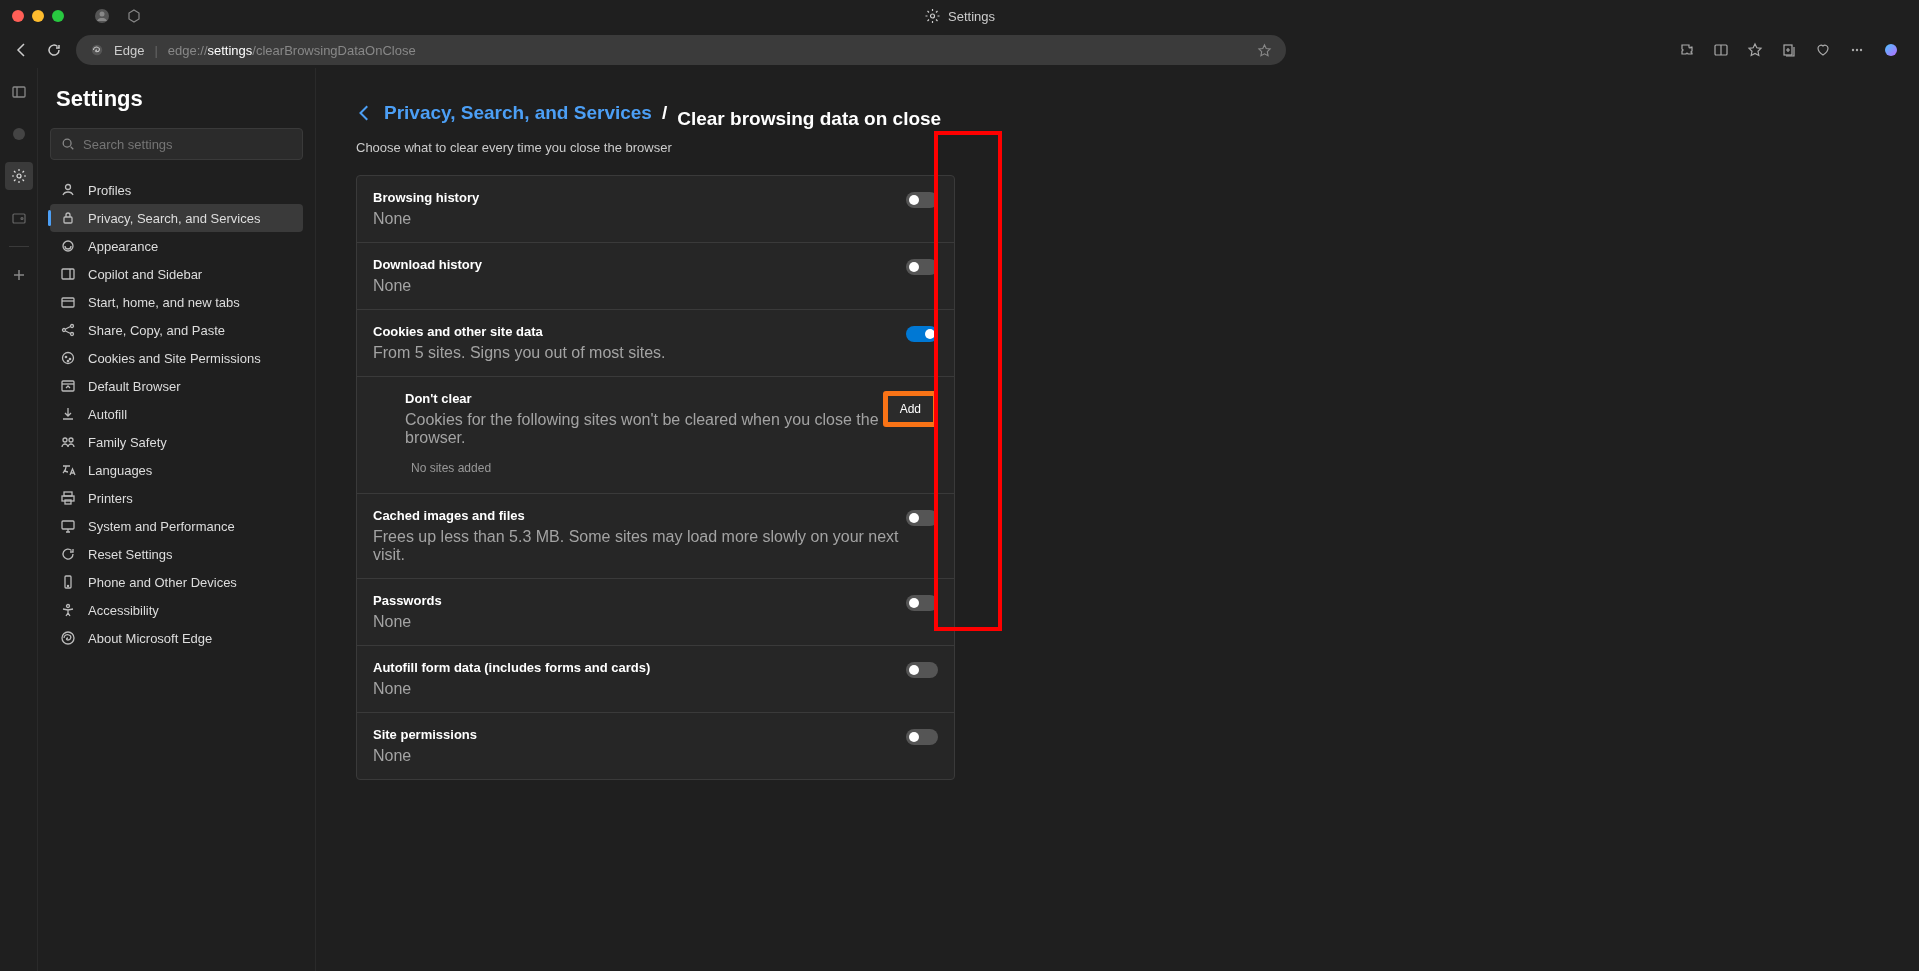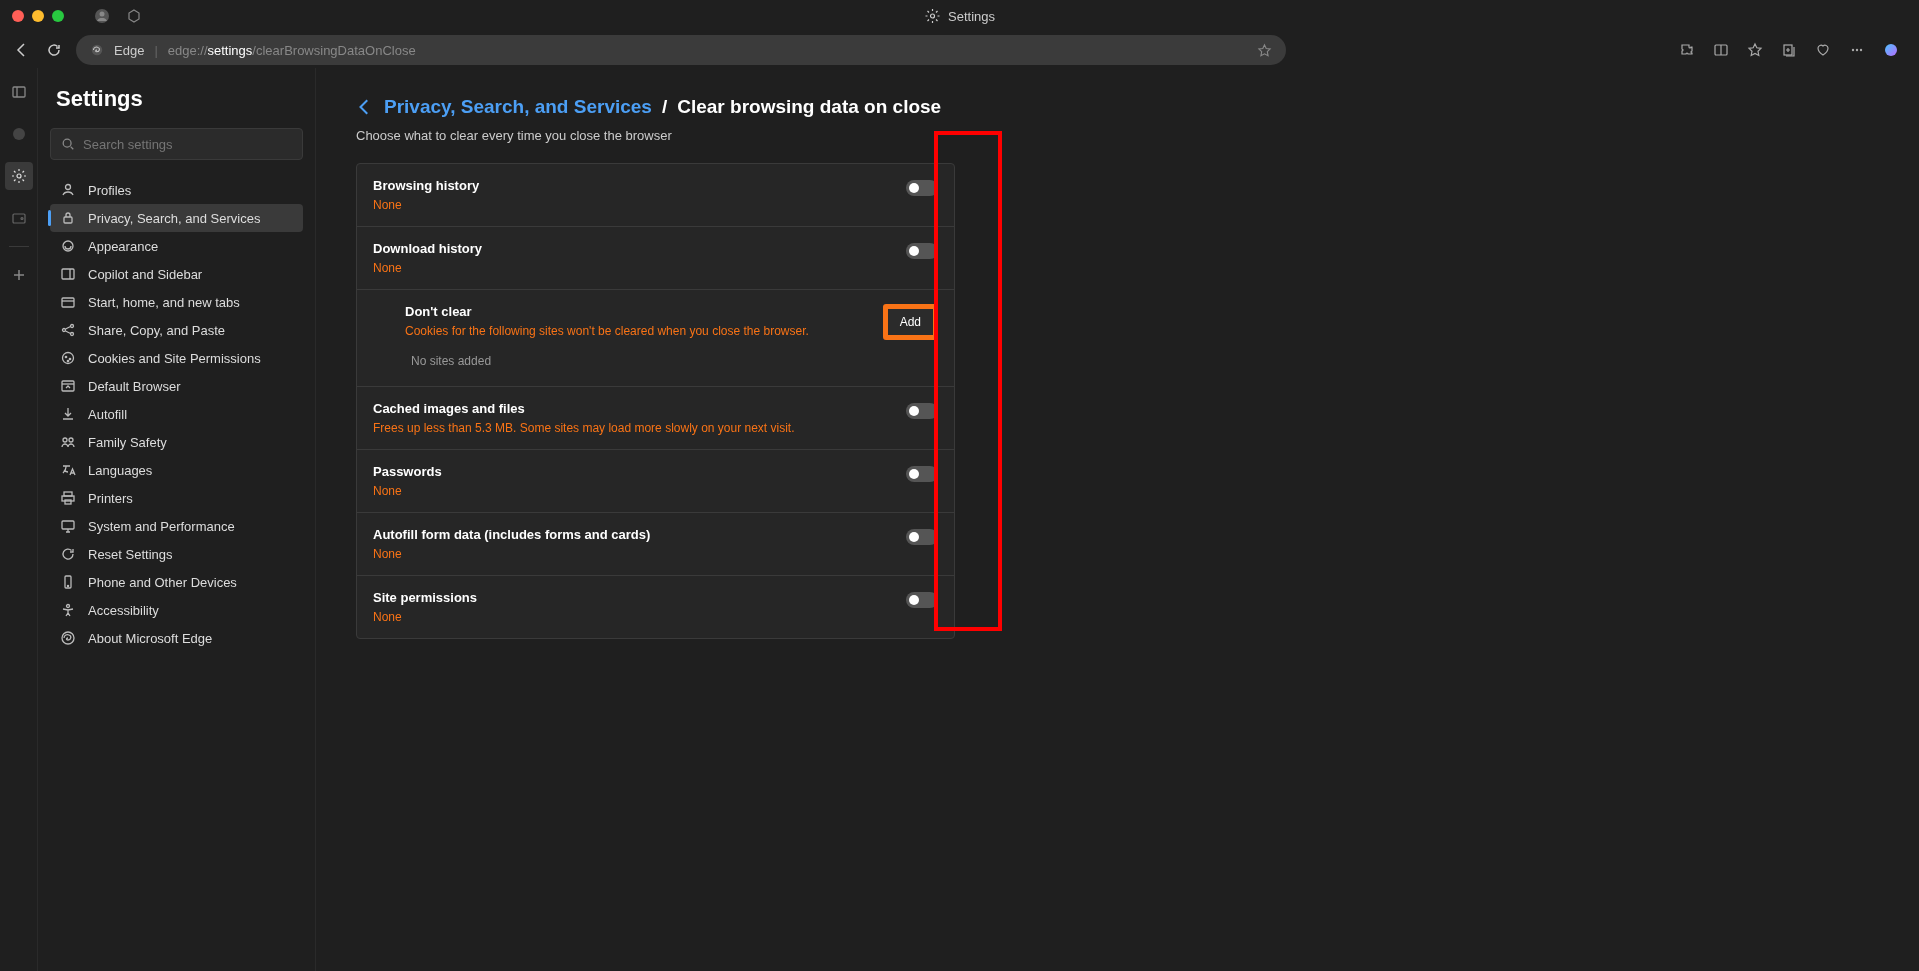--- a/index.html
+++ b/index.html
@@ -43,29 +43,29 @@
 .nav-item.selected { background: #3a3a3a; }
 .nav-item.selected::before { content: ""; position: absolute; left: -2px; top: 6px; bottom: 6px; width: 3px; background: #4c9ff5; border-radius: 2px; }
 .nav-item .nic { width: 16px; display: flex; justify-content: center; color: #bbb; }
 
 
 .main { flex: 1; padding: 28px 40px; overflow-y: auto; }
 .breadcrumb { display: flex; align-items: center; gap: 10px; font-size: 19px; font-weight: 600; margin-bottom: 10px; }
 .breadcrumb .back-arrow { color: #4c9ff5; font-size: 18px; }
 .breadcrumb .link { color: #4c9ff5; }
 .breadcrumb .sep { color: #fff; }
-.breadcrumb .current { color: #fff; }
+.breadcrumb .current { color: #fff; margin-top: 12px; }
 .subtitle { font-size: 13px; color: #ccc; margin-bottom: 20px; }
 
 .settings-list { width: 599px; border: 1px solid #3a3a3a; border-radius: 4px; background: #262626; }
 .setting-row { padding: 14px 16px; border-bottom: 1px solid #3a3a3a; display: flex; justify-content: space-between; align-items: flex-start; }
 .setting-row:last-child { border-bottom: none; }
 .setting-text { flex: 1; }
 .setting-title { font-size: 13px; font-weight: 600; color: #fff; margin-bottom: 5px; }
-.setting-desc { font-size: 12px; color: #f97316; }
+.setting-desc { font-size: 16px; color: #a3a3a3; }
 
 .toggle { width: 32px; height: 16px; background: #555; border-radius: 8px; position: relative; flex-shrink: 0; margin-top: 2px; }
 .toggle .knob { width: 10px; height: 10px; background: #fff; border-radius: 50%; position: absolute; top: 3px; left: 3px; }
 .toggle.on { background: #0078d4; }
 .toggle.on .knob { left: auto; right: 3px; }
 
 .subsection { padding: 14px 16px 14px 48px; border-bottom: 1px solid #3a3a3a; }
 .subsection-header { display: flex; justify-content: flex-start; align-items: flex-start; }
 .add-btn { background: #2b2b2b; border: 5px solid #f97316; color: #fff; padding: 6px 12px; font-size: 12px; border-radius: 3px; cursor: pointer; }
 .no-sites { font-size: 12px; color: #999; padding: 14px 0 4px 6px; }
@@ -415,20 +415,29 @@
         </div>
         <div class="setting-row">
           <div class="setting-text">
             <div class="setting-title">Download history</div>
             <div class="setting-desc">None</div>
           </div>
           <div class="toggle ">
             <div class="knob"></div>
           </div>
         </div>
+        <div class="setting-row">
+          <div class="setting-text">
+            <div class="setting-title">Cookies and other site data</div>
+            <div class="setting-desc">From 5 sites. Signs you out of most sites.</div>
+          </div>
+          <div class="toggle on">
+            <div class="knob"></div>
+          </div>
+        </div>
         <div class="subsection">
           <div class="subsection-header">
             <div class="setting-text">
               <div class="setting-title">Don't clear</div>
               <div class="setting-desc">Cookies for the following sites won't be cleared when you close the browser.</div>
             </div>
             <button class="add-btn">Add</button>
           </div>
           <div class="no-sites">No sites added</div>
         </div>

